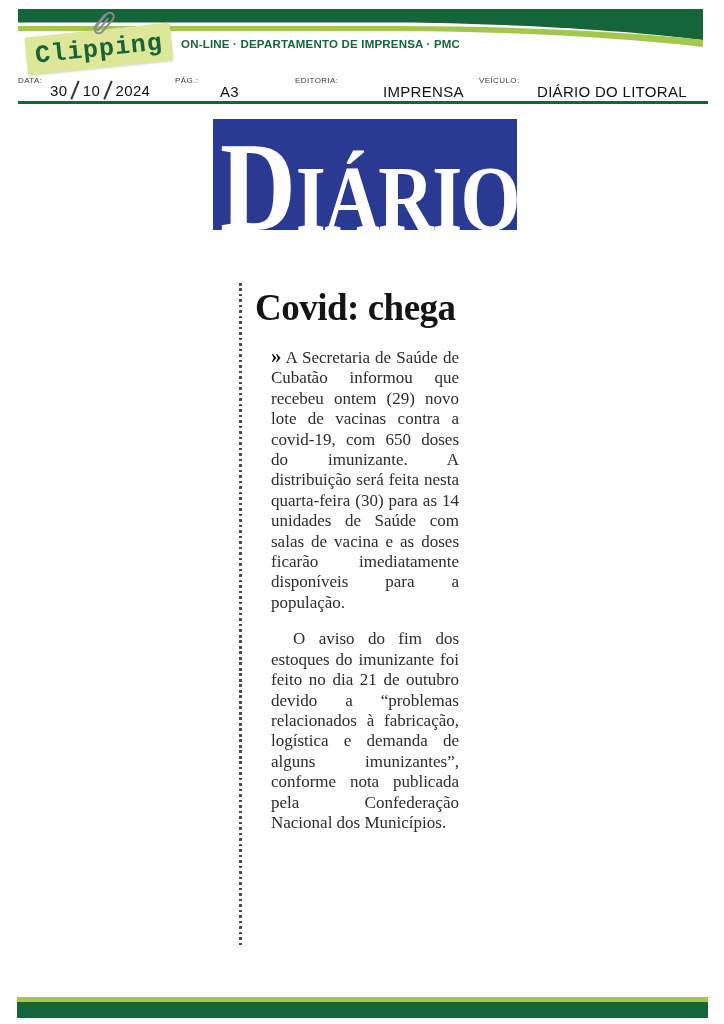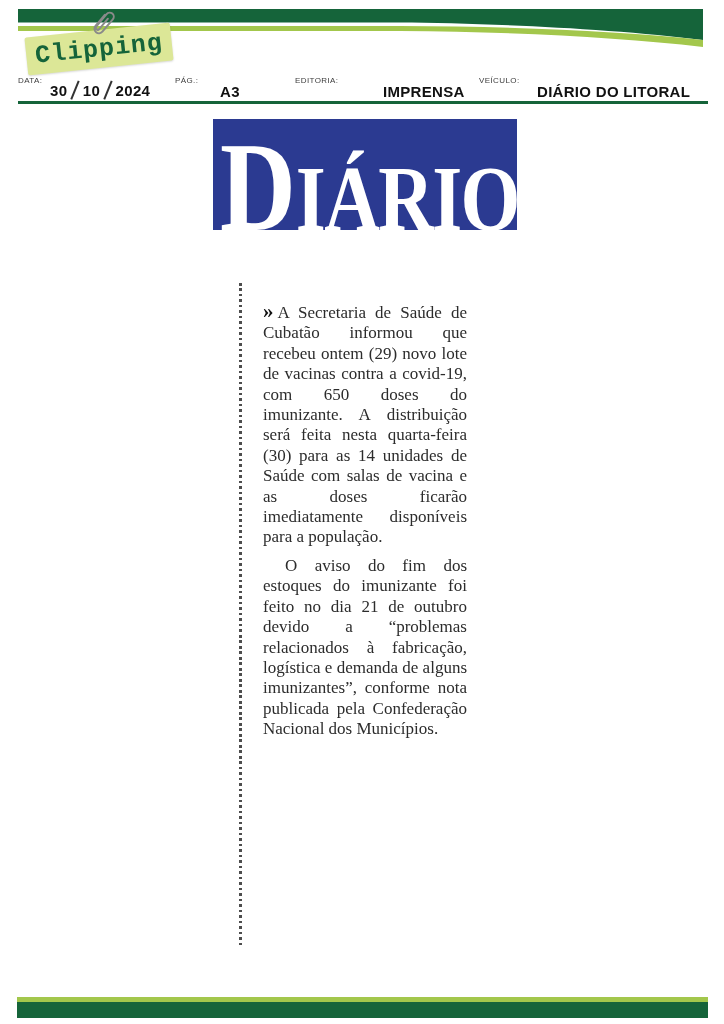--- a/index.html
+++ b/index.html
@@ -28,21 +28,21 @@
     position:absolute;left:181px;top:38px;
     font-size:11.5px;font-weight:bold;color:#15643a;letter-spacing:.2px;
   }
 
   
   #meta-row{position:absolute;left:0;top:76px;width:724px;height:26px;}
   .meta-label{
     position:absolute;bottom:17px;font-size:8px;font-weight:normal;color:#3c3c3c;letter-spacing:.4px;margin-top:23px;
   }
   .meta-value{
-    position:absolute;bottom:2px;font-size:15px;font-weight:bold;color:#111;letter-spacing:.3px;
+    position:absolute;bottom:2px;font-size:15px;font-weight:normal;color:#111;letter-spacing:.3px;
   }
   .date-sep{
     display:inline-block;width:1.5px;height:20px;background:#333;
     transform:rotate(22deg);margin:0 7px;vertical-align:-4px;
   }
   #meta-rule{position:absolute;left:18px;top:101px;width:690px;height:3px;background:#15643a;}
 
   
   #logo-box{
     position:absolute;left:213px;top:119px;width:304px;height:111px;
@@ -69,21 +69,21 @@
   #article{position:absolute;left:255px;top:286px;width:220px;}
   .headline{
     font-family:"Liberation Serif",serif;font-weight:bold;color:#141414;
     font-size:37px;line-height:44px;letter-spacing:-.5px;
   }
   .article-body{
     margin-top:15px;
     font-family:"Liberation Serif",serif;font-size:17px;line-height:20.4px;
     color:#2c2c2c;text-align:justify;
   }
-  .article-body p{margin:8px;}
+  .article-body p{margin:16px;}
   .article-body p.indent{text-indent:22px;}
   .lead-icon{font-weight:bold;font-size:21px;color:#111;letter-spacing:-2px;padding-right:6px;}
   .credit{font-family:"Liberation Sans",sans-serif;font-weight:bold;font-size:14.5px;color:#111;}
 
   
   #footer-light{position:absolute;left:17px;top:997px;width:691px;height:5px;background:#a3c74c;}
   #footer-dark{position:absolute;left:17px;top:1002px;width:691px;height:16px;background:#15643a;}
 </style>
 </head>
 <body>
@@ -95,20 +95,21 @@
     <path d="M18 26 H400 C520 26.5 620 31 703 40 V47 C620 37.5 520 32 400 31 H18 Z" fill="#a3c74c"></path>
   </svg>
 
   <div class="clip-tag">
     <span class="clip-tag-text">Clipping</span>
   </div>
   <svg class="paperclip" viewBox="0 0 24 40" xmlns="http://www.w3.org/2000/svg" aria-hidden="true">
     <path d="M7 11 V27 a5 5 0 0 0 10 0 V9 a4.5 4.5 0 0 0 -9 0 v18 a2.2 2.2 0 0 0 4.4 0 V12" fill="none" stroke="#8a8a8a" stroke-width="2.2" stroke-linecap="round"></path>
   </svg>
 
+  <div class="header-subtitle">ON-LINE · DEPARTAMENTO DE IMPRENSA · PMC</div>
 
   <div id="meta-row">
     <span class="meta-label" style="left:18px">DATA:</span>
     <span class="meta-value" style="left:50px"><span>30</span><span class="date-sep"></span><span>10</span><span class="date-sep"></span><span>2024</span></span>
     <span class="meta-label" style="left:175px">PÁG.:</span>
     <span class="meta-value" style="left:220px">A3</span>
     <span class="meta-label" style="left:295px">EDITORIA:</span>
     <span class="meta-value" style="left:383px">IMPRENSA</span>
     <span class="meta-label" style="left:479px">VEÍCULO:</span>
     <span class="meta-value" style="left:537px">DIÁRIO DO LITORAL</span>
@@ -116,20 +117,21 @@
   <div id="meta-rule"></div>
 
   <div id="logo-box">
     <span class="logo-wordmark"><span class="logo-initial">D</span><span class="logo-rest">IÁRIO</span></span>
   </div>
 
   <div id="dotted-rule"></div>
 
   <div id="article">
     <div class="headline">
+      <div>Covid: chega</div>
     </div>
 
     <div class="article-body">
       <p><span class="lead-icon">»</span><span>A Secretaria de Saúde de Cubatão informou que recebeu ontem (29) novo lote de vacinas contra a covid-19, com 650 doses do imunizante. A distribuição será feita nesta quarta-feira (30) para as 14 unidades de Saúde com salas de vacina e as doses ficarão imediatamente disponíveis para a população.</span></p>
       <p class="indent"><span>O aviso do fim dos estoques do imunizante foi feito no dia 21 de outubro devido a “problemas relacionados à fabricação, logística e demanda de alguns imunizantes”, conforme nota publicada pela Confederação Nacional dos Municípios.</span></p>
     </div>
   </div>
 
   <div id="footer-light"></div>
   <div id="footer-dark"></div>

